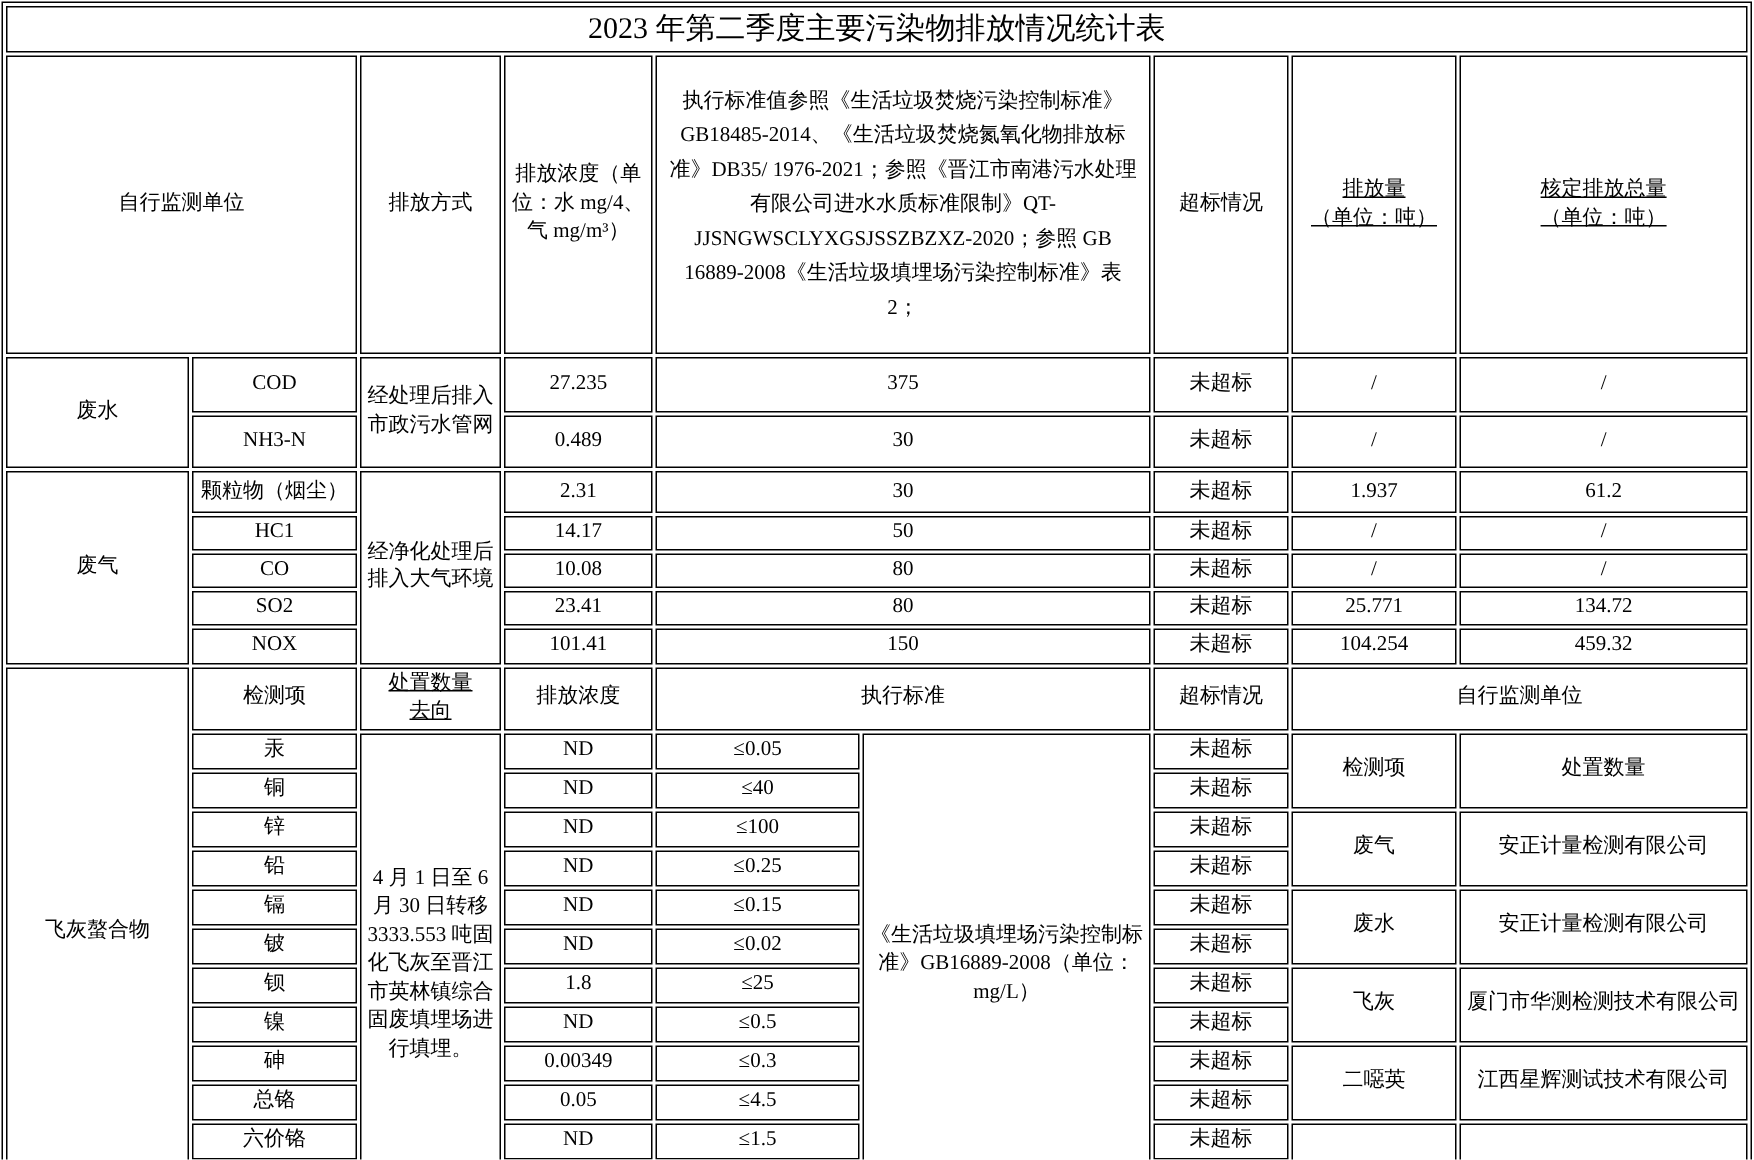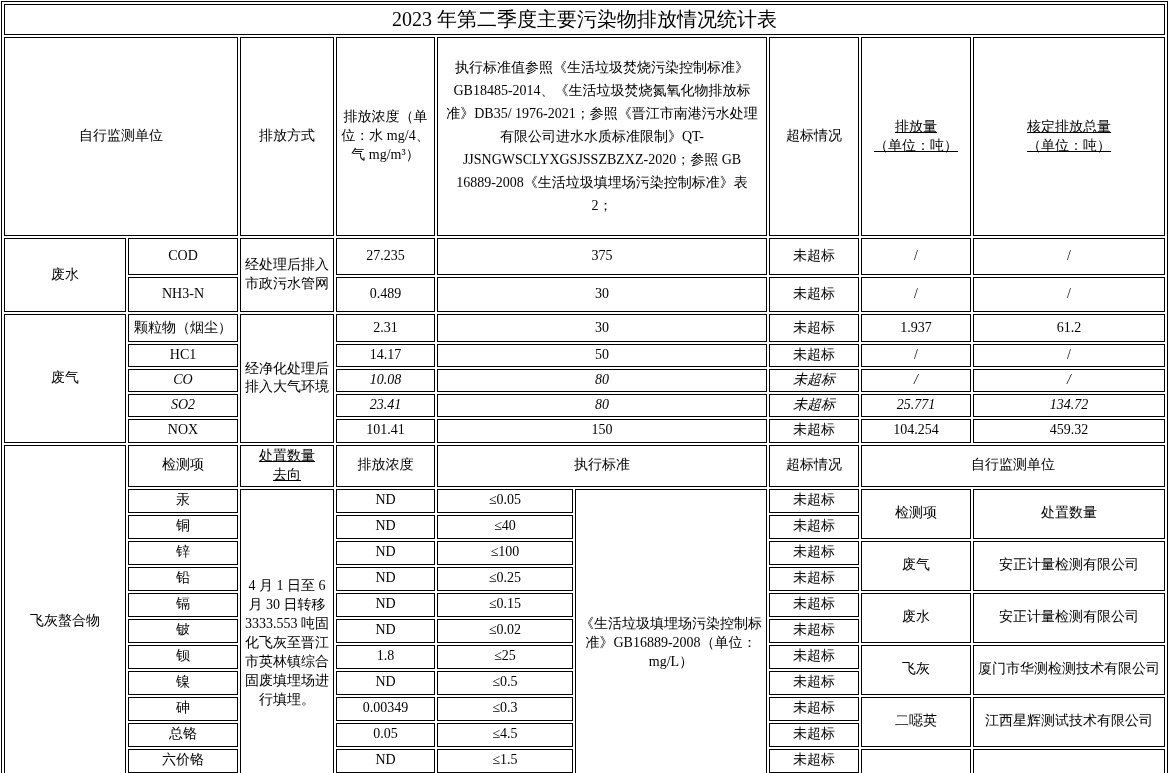--- a/index.html
+++ b/index.html
@@ -30,21 +30,21 @@
   }
   td.title-cell{font-size:20px;}
   td.std-long{line-height:23px;padding:18px 8px;}
   td.pre{white-space:pre-line;text-decoration:underline;}
   tr.h24 td{height:24px;}
   tr.h166 td{height:166px;}
   tr.h37 td{height:37px;}
   tr.h35 td{height:35px;margin-left:36px;}
   tr.h44 td{height:28px;}
   tr.h23 td{height:23px;margin-top:41px;}
-  tr.h22 td{height:22px;font-style:italic;}
+  tr.h22 td{height:22px;}
   tr.fly td{height:24px;}
 </style>
 </head>
 <body>
 
 <table class="report">
   <colgroup>
     <col style="width:122px">
       <col style="width:110px">
       <col style="width:94px">

